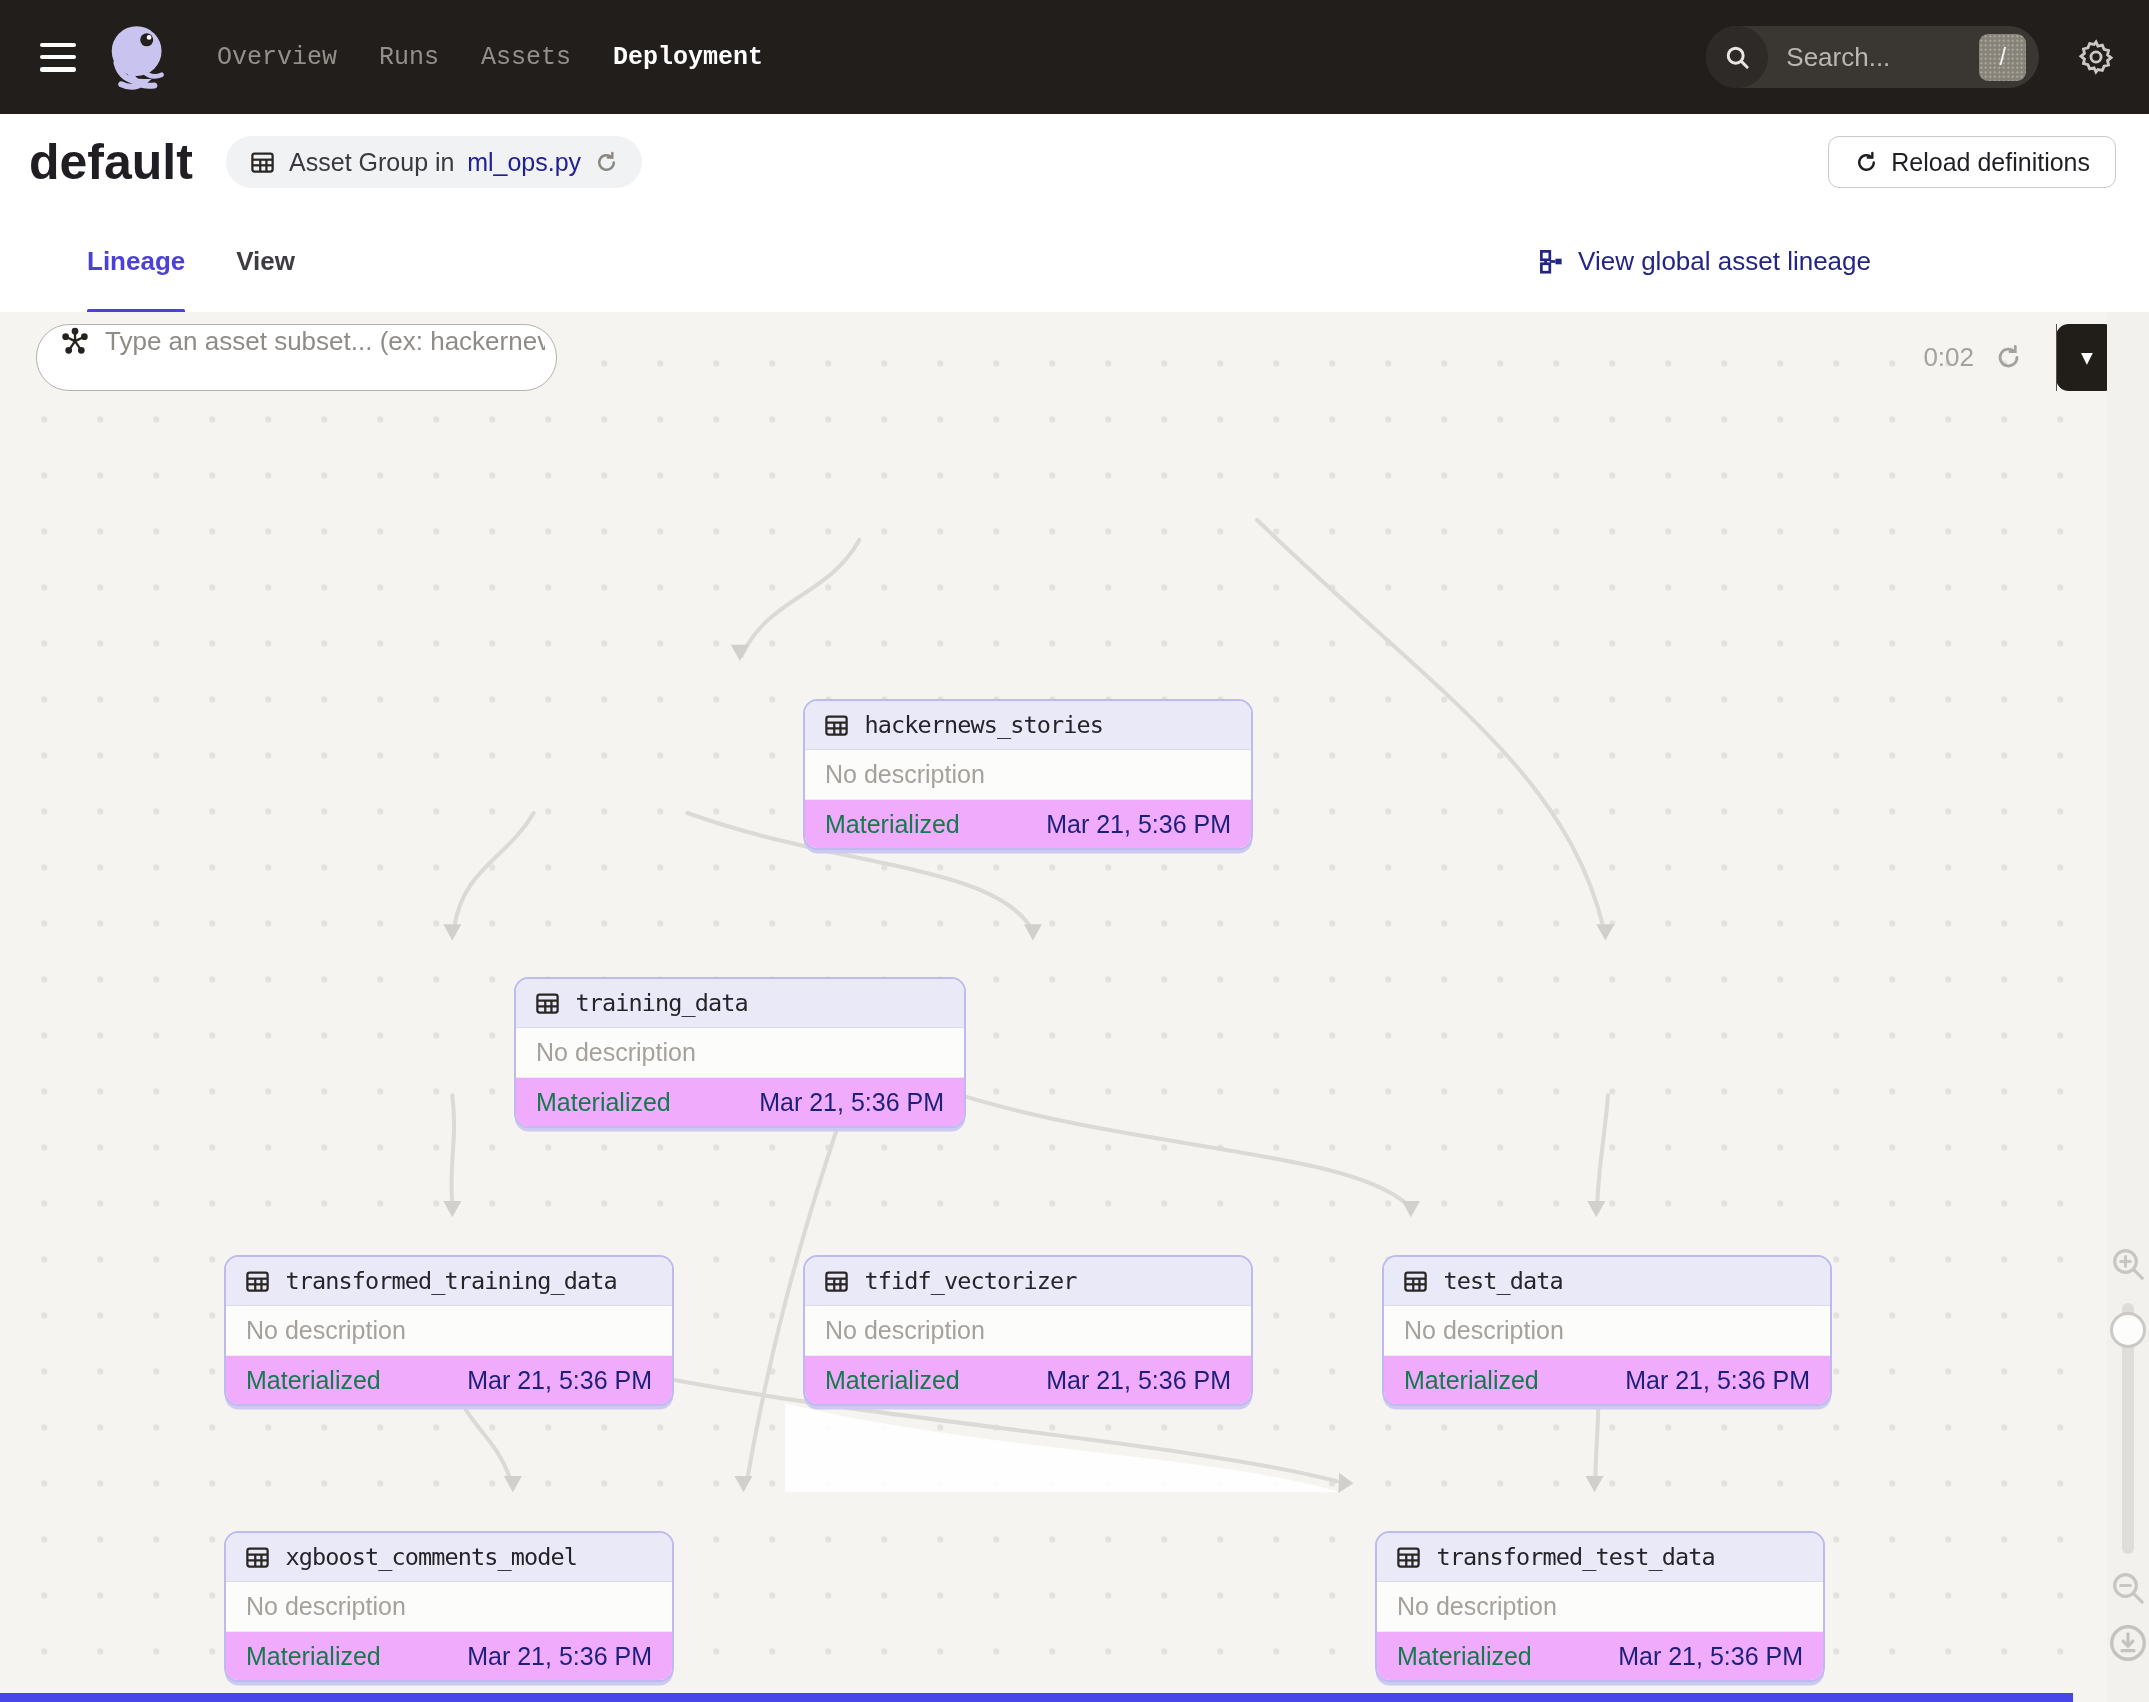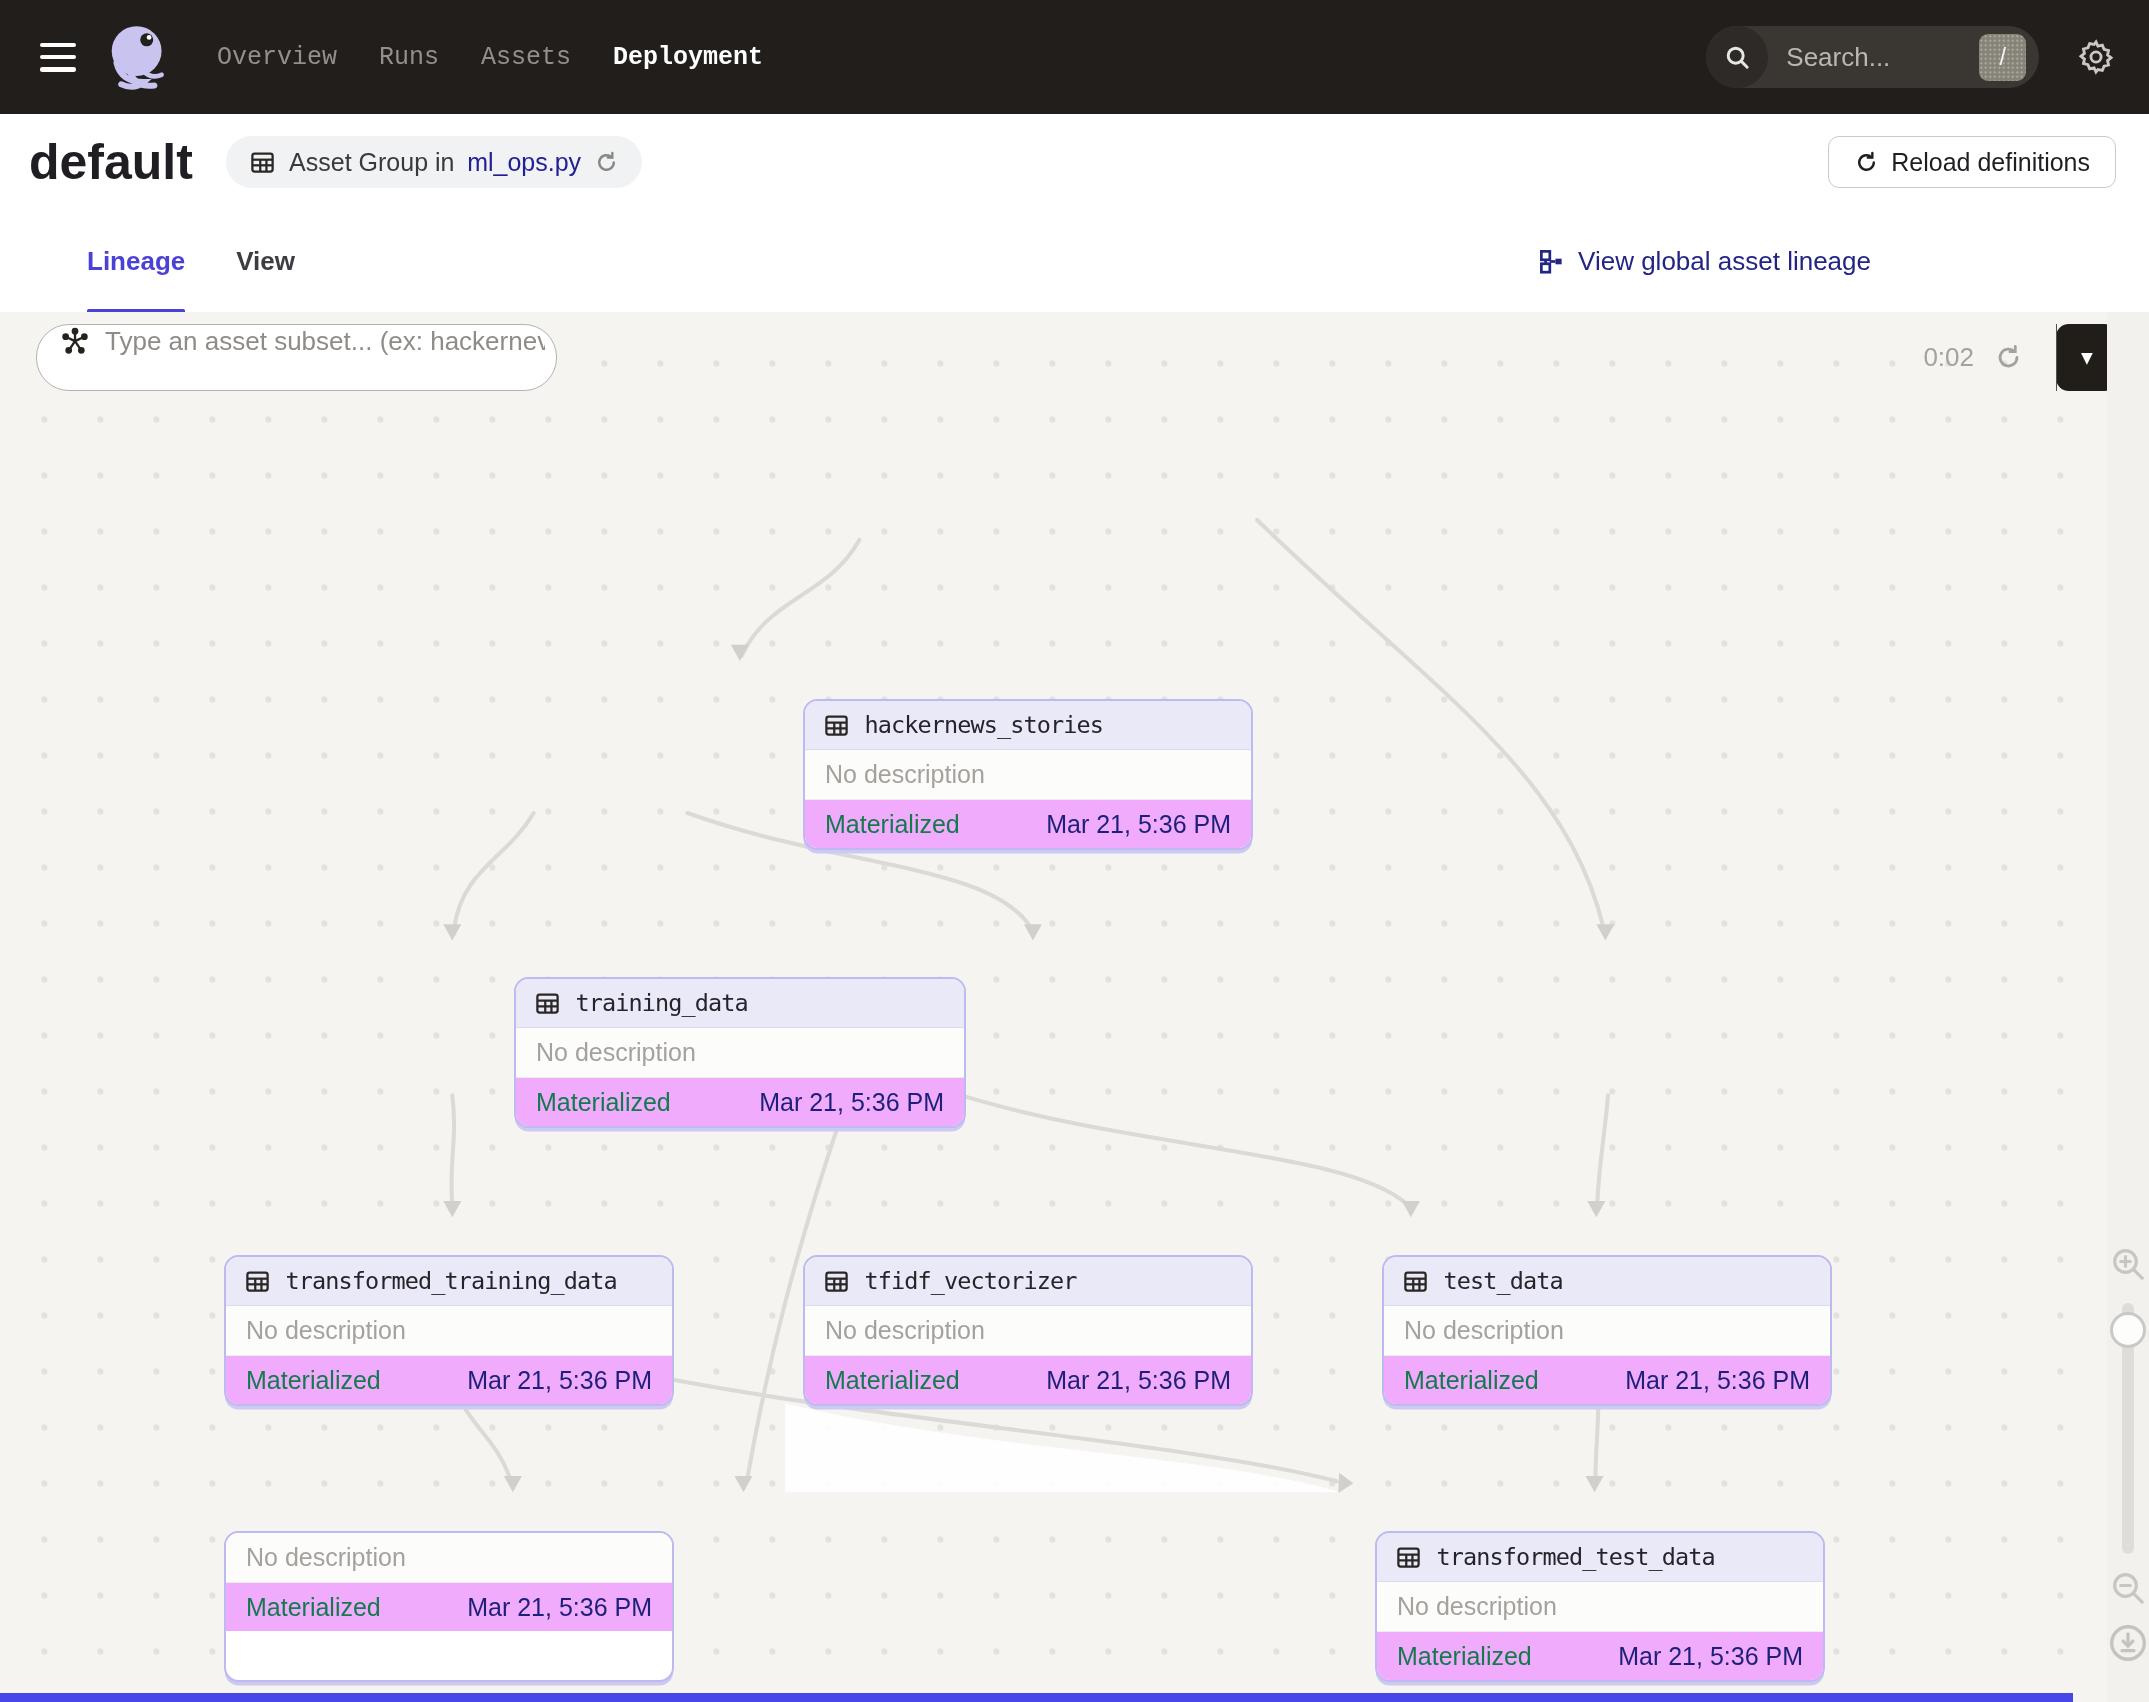--- a/index.html
+++ b/index.html
@@ -334,20 +334,30 @@
           </svg>
           <span class="node-name">test_data</span>
         </div>
         <div class="node-desc">No description</div>
         <div class="node-footer">
           <span class="node-status">Materialized</span>
           <span class="node-ts">Mar 21, 5:36 PM</span>
         </div>
       </article>
         <article class="node" style="left: 224px; top: 1219px; width: 450px;">
+        <div class="node-header">
+          <svg width="27" height="27" viewBox="0 0 24 24" fill="none" stroke="#2A2724" stroke-width="2">
+            <rect x="3" y="4" width="18" height="16" rx="2"></rect>
+            <line x1="3" y1="9.5" x2="21" y2="9.5"></line>
+              <line x1="3" y1="14.5" x2="21" y2="14.5"></line>
+            <line x1="10" y1="9.5" x2="10" y2="20"></line>
+              <line x1="15.5" y1="9.5" x2="15.5" y2="20"></line>
+          </svg>
+          <span class="node-name">xgboost_comments_model</span>
+        </div>
         <div class="node-desc">No description</div>
         <div class="node-footer">
           <span class="node-status">Materialized</span>
           <span class="node-ts">Mar 21, 5:36 PM</span>
         </div>
       </article>
         <article class="node" style="left: 1375px; top: 1219px; width: 450px;">
         <div class="node-header">
           <svg width="27" height="27" viewBox="0 0 24 24" fill="none" stroke="#2A2724" stroke-width="2">
             <rect x="3" y="4" width="18" height="16" rx="2"></rect>

